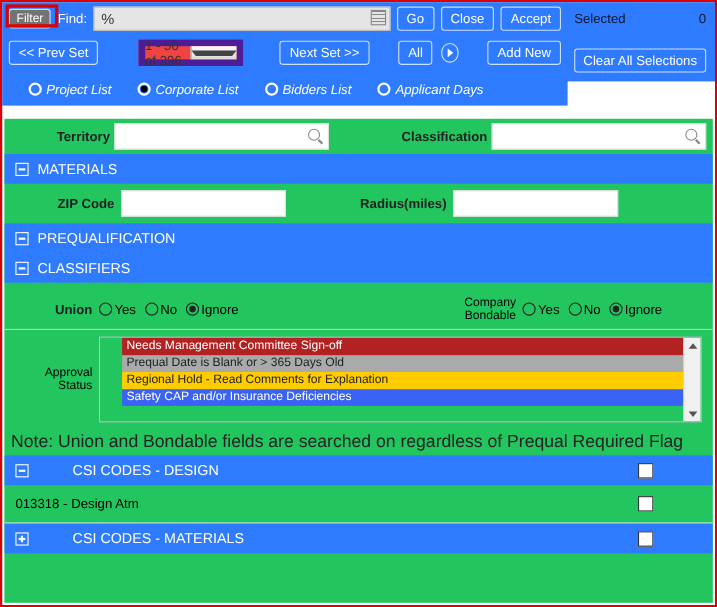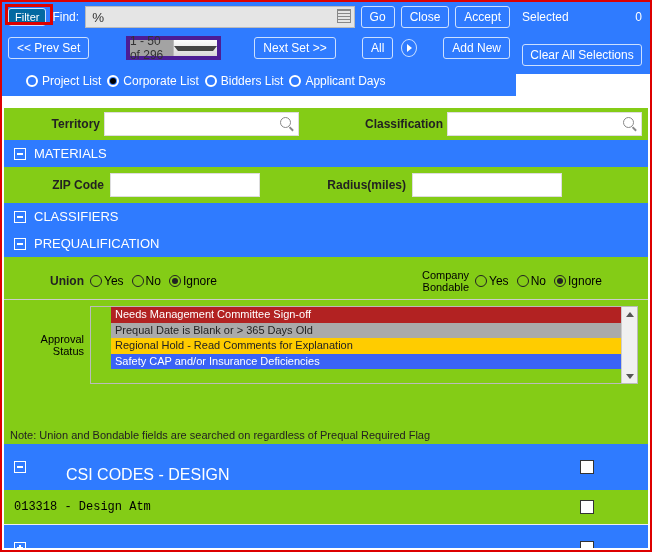--- a/index.html
+++ b/index.html
@@ -6,33 +6,33 @@
   html, body { width: 652px; height: 552px; font-family: Arial, sans-serif; font-size: 12px; overflow: hidden; background: #fff; }
   .frame { width: 652px; height: 552px; border: 2px solid #d00; position: relative; }
   .blue-panel { background: #2f7bff; color: #fff; }
   .topbar { display: flex; align-items: center; padding: 4px 6px; gap: 6px; }
   .btn { display: inline-flex; align-items: center; justify-content: center; border: 1px solid #cce0ff; border-radius: 3px; padding: 3px 8px; font-size: 12px; cursor: pointer; background: #2f7bff; color: #fff; white-space: nowrap; }
   .btn.small { padding: 2px 6px; font-size: 11px; }
   .find-input { flex: 1; height: 22px; background: #e5e5e5; border: 1px solid #bbb; padding: 0 22px 0 6px; position: relative; color: #333; }
   .find-wrap { flex: 1; position: relative; display: flex; }
   .find-icon { position: absolute; right: 4px; top: 3px; width: 14px; height: 14px; border: 1px solid #888; background: repeating-linear-gradient(to bottom,#888,#888 1px,transparent 1px,transparent 3px); }
   .toolbar2 { display: flex; align-items: center; padding: 4px 6px 8px 6px; gap: 8px; }
-  .pager { width: 110px; height: 24px; border: 4px solid #4c1d95; background: #a3a3a3; display: flex; justify-content: space-between; }
+  .pager { width: 110px; height: 24px; border: 6px solid #4c1d95; background: #ef4444; display: flex; justify-content: space-between; }
   .pager span { flex: 1; display: flex; align-items: center; justify-content: center; color: #333; }
   .pager .dd { width: 20px; border-left: 1px solid #bbb; background: linear-gradient(#fcfcfc,#d8d8d8); display:flex; align-items:center; justify-content:center; }
   .chev { width:0; height:0; border-left:4px solid transparent; border-right:4px solid transparent; border-top:5px solid #444; }
   .circ { width:18px; height:18px; border:1px solid #cce0ff; border-radius:50%; display:inline-flex; align-items:center; justify-content:center; }
   .tri { width:0; height:0; border-top:4px solid transparent; border-bottom:4px solid transparent; border-left:5px solid #fff; }
   .sidebox { position:absolute; top:0; right:0; width:136px; padding:8px; }
-  .sidebox .row1 { display:flex; justify-content:space-between; align-items:center; margin-bottom:20px; color:#ffffff; }
-  .radios { padding: 6px 10px 8px 24px; display:flex; gap:6px; align-items:center; }
+  .sidebox .row1 { display:flex; justify-content:space-between; align-items:center; margin-bottom:20px; color:#0f172a; }
+  .radios { padding: 6px 10px 8px 24px; display:flex; gap:24px; align-items:center;font-style:italic; }
   .radio { display:flex; align-items:center; gap:4px; cursor:pointer; }
   .rdot { width:12px; height:12px; border:2px solid #fff; border-radius:50%; display:inline-flex; align-items:center; justify-content:center; }
   .rdot.sel::after { content:''; width:6px; height:6px; background:#000; border-radius:50%; }
-  .content { position:absolute; top:106px; left:2px; right:2px; bottom:2px; overflow-y:scroll; background:#84cc16; }
+  .content { position:absolute; top:106px; left:2px; right:2px; bottom:2px; overflow-y:scroll; background:#22c55e; }
   .row-tc { display:flex; padding:4px 6px; gap:4px; align-items:center; position:relative; }
   .lbl { font-weight:bold; text-align:right; color:#222; }
   .fld { position:relative; flex:1; height:24px; border:1px solid #ddd; background:#fff; display:flex; align-items:center; }
   .magnifier { position:absolute; right:4px; top:4px; width:14px; height:14px; }
   .magnifier::before { content:''; position:absolute; width:9px; height:9px; border:1.5px solid #888; border-radius:50%; }
   .magnifier::after { content:''; position:absolute; width:5px; height:1.5px; background:#888; transform:rotate(45deg); left:9px; top:11px; }
   .sect-head { background:#2f7bff; color:#fff; padding:6px 10px; display:flex; align-items:center; gap:8px; font-size:13px; }
   .minus-box { width:12px; height:12px; border:1px solid #fff; display:inline-flex; align-items:center; justify-content:center; }
   .minus-box::after { content:''; width:6px; height:2px; background:#fff; }
   .plus-box { width:12px; height:12px; border:1px solid #fff; display:inline-flex; align-items:center; justify-content:center; position:relative; }
@@ -50,26 +50,26 @@
   .listitems div { padding:1px 4px; height:15.5px; font-size:11px; white-space:nowrap;margin-left:20px; }
   .li-red { background:#b22222; color:#fff; }
   .li-gray { background:#aaa; color:#222; }
   .li-yellow { background:#ffcc00; color:#222; }
   .li-blue { background:#3a63f6; color:#fff; }
   .li-plain { background:#fff; color:#222; }
   .lbscroll { width:16px; background:#f0f0f0; border-left:1px solid #ccc; display:flex; flex-direction:column; }
   .sbtn { height:14px; display:flex; align-items:center; justify-content:center; }
   .suv { width:0;height:0;border-left:4px solid transparent;border-right:4px solid transparent;border-bottom:5px solid #555; }
   .sdv { width:0;height:0;border-left:4px solid transparent;border-right:4px solid transparent;border-top:5px solid #555; }
-  .note { padding:3px 6px; font-size:11px; color:#222;margin-top:36px; }
+  .note { padding:3px 6px; font-size:16px; color:#222; }
   .csi-head { background:#2f7bff; color:#fff; padding:6px 10px; display:flex; align-items:center; }
-  .csi-head .label { margin-left:40px; font-size:16px;margin-top:16px; }
+  .csi-head .label { margin-left:40px; font-size:13px; }
   .chk { width:14px; height:14px; border:1.5px solid #333; background:#fff; margin-left:auto; margin-right:44px; }
   .csi-row { padding:10px 10px; display:flex; align-items:center; border-bottom:1px solid #eee; }
-  .csi-row .t { flex:1;font-family:Liberation Mono, monospace; }
+  .csi-row .t { flex:1; }
   .redbox { position:absolute; border:3px solid #d00; pointer-events:none; }
   
   .content::-webkit-scrollbar { width: 17px; }
   .content::-webkit-scrollbar-track { background: #f1f1f1; }
   .content::-webkit-scrollbar-thumb { background: #c1c1c1; }
 </style>
 </head>
 <body>
 
 <div class="frame">
@@ -77,21 +77,21 @@
   <div class="sidebox blue-panel">
     <div class="row1">
       <span>Selected</span>
       <span>0</span>
     </div>
     <button class="btn" style="width:100%">Clear All Selections</button>
   </div>
 
   <div class="blue-panel" style="width:514px;">
     <div class="topbar">
-      <button class="btn small" style="background:#0369a1">Filter</button>
+      <button class="btn small" style="background:#737373">Filter</button>
       <span>Find:</span>
       <div class="find-wrap">
         <input class="find-input" value="%" style="">
         <span class="find-icon"></span>
       </div>
       <button class="btn">Go</button>
       <button class="btn">Close</button>
       <button class="btn">Accept</button>
     </div>
     <div class="toolbar2">
@@ -151,26 +151,26 @@
     </div>
     <div class="filter-row">
       <span class="lbl" style="width:90px">ZIP Code</span>
       <input class="input-sm" style="width: 150px;">
       <span class="lbl" style="width:140px">Radius(miles)</span>
       <input class="input-sm" style="width: 150px;">
     </div>
 
     <div class="sect-head">
       <span class="minus-box"></span>
+      <span>PREQUALIFICATION</span>
+    </div>
+
+    <div class="sect-head">
+      <span class="minus-box"></span>
       <span>CLASSIFIERS</span>
-    </div>
-
-    <div class="sect-head">
-      <span class="minus-box"></span>
-      <span>PREQUALIFICATION</span>
     </div>
 
     <div style="height:6px"></div>
     <div class="filter-row" style="border-bottom:1px solid #ccc;">
       <span class="lbl" style="width:70px">Union</span>
       <div class="optgrp">
         <span class="radio2">
             <span class="rdot2"></span>
             <span>Yes</span>
           </span>

